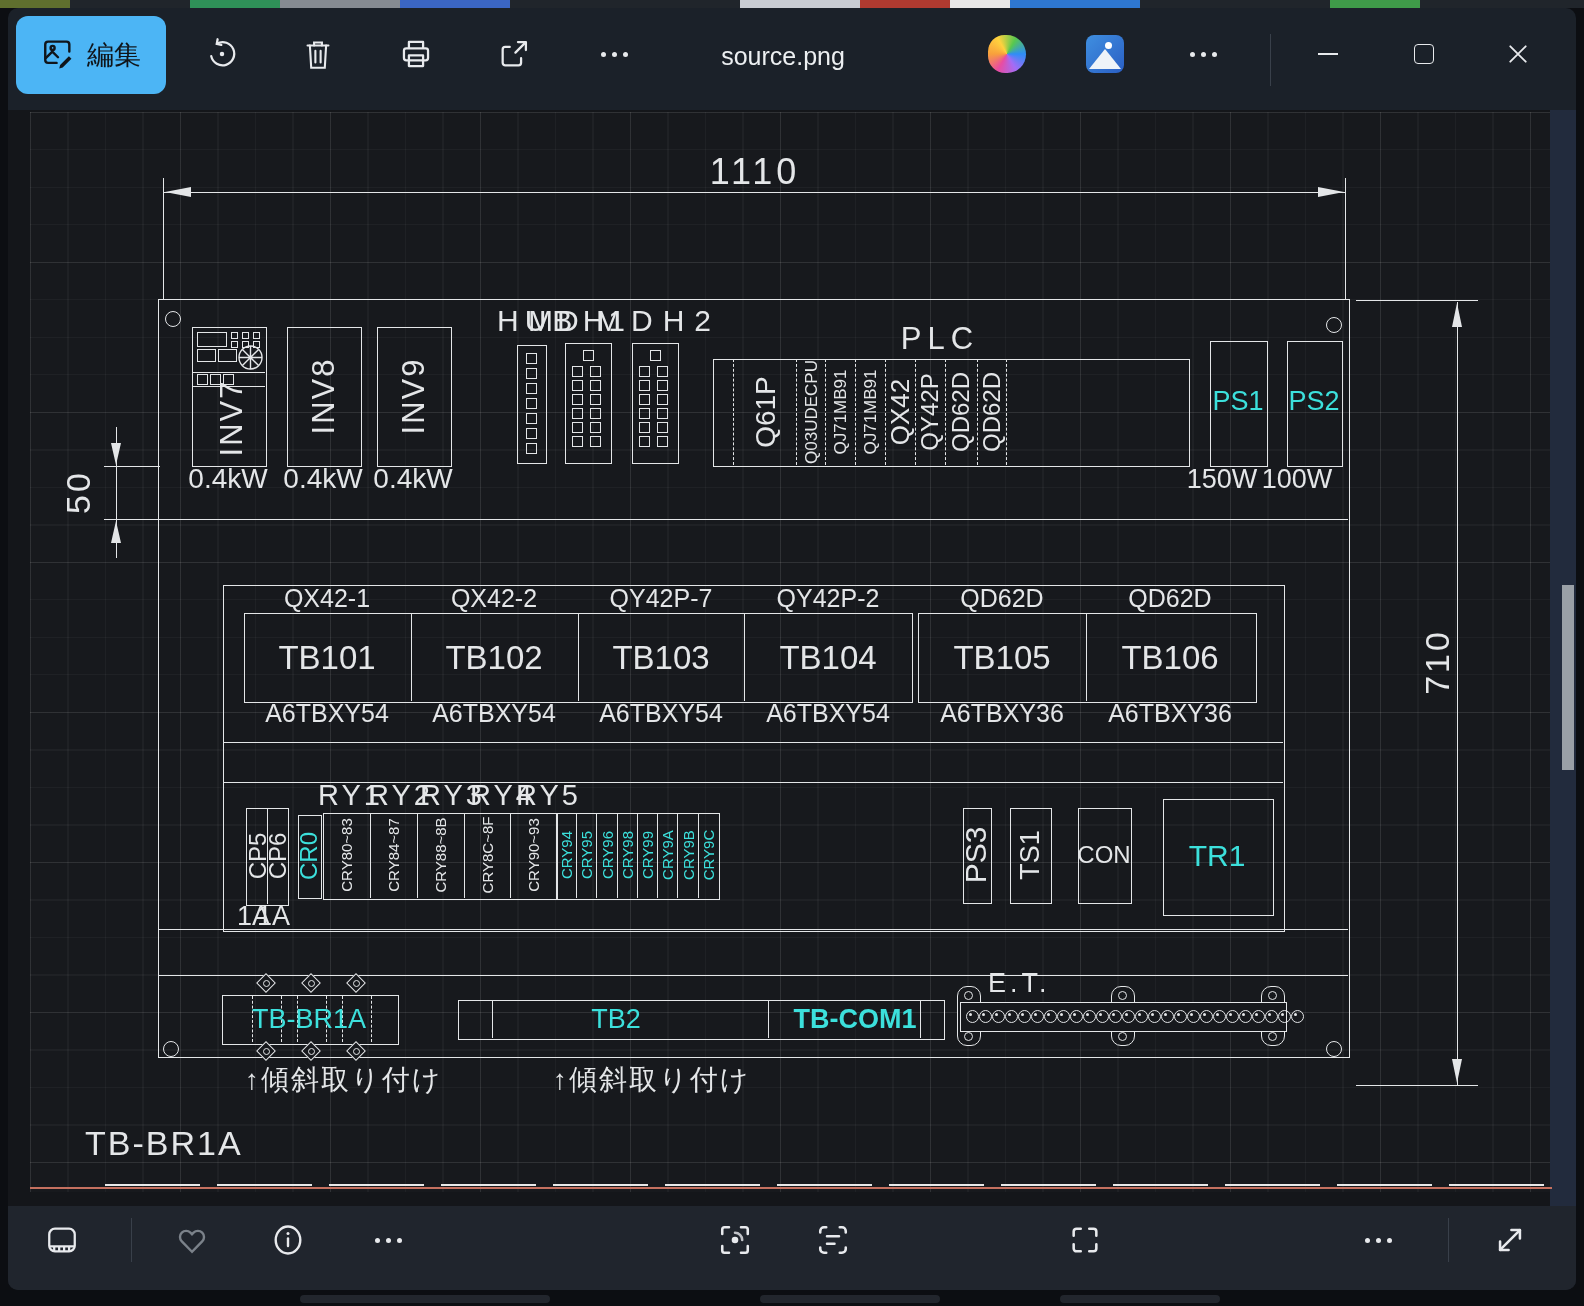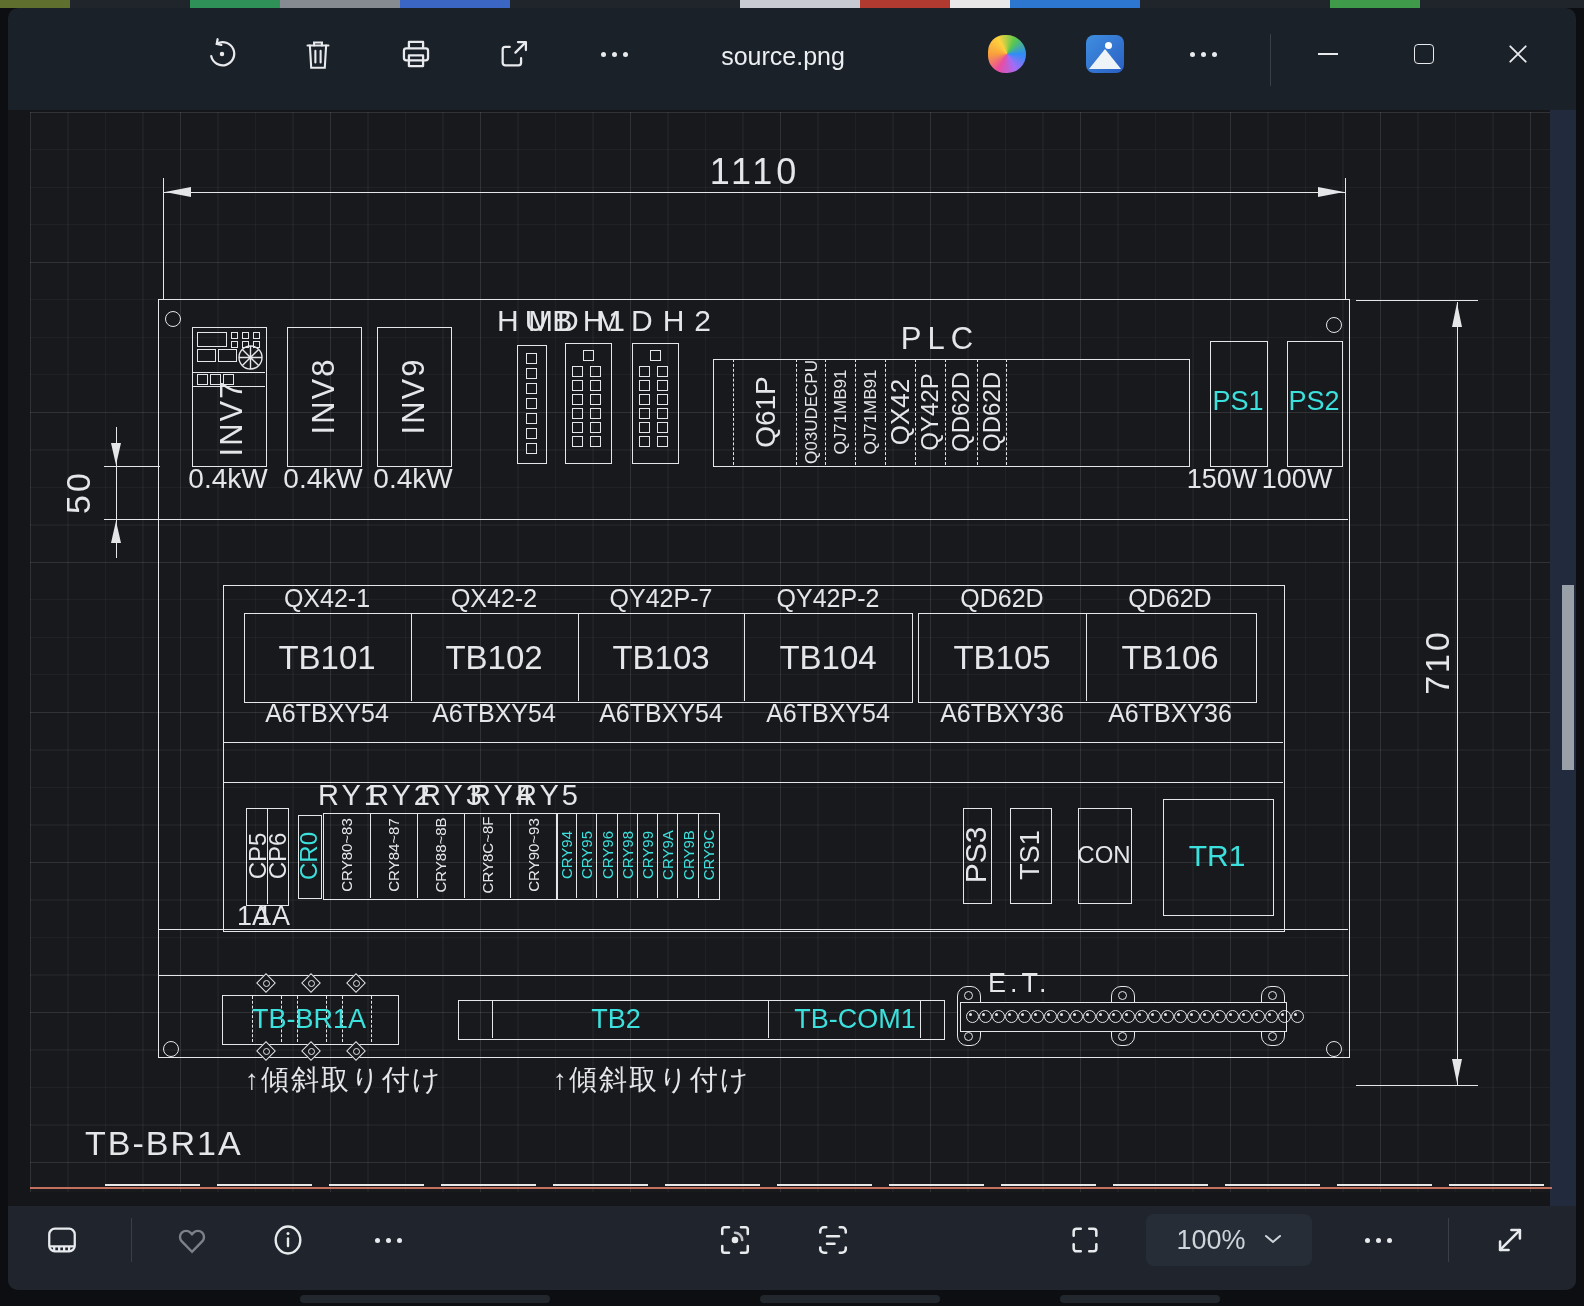--- a/index.html
+++ b/index.html
@@ -70,20 +70,31 @@
     <i style="width:164px;background:#20252b"></i>
   </div>
 
   <i class="ghost" style="left:300px;top:1295px;width:250px"></i>
   <i class="ghost" style="left:760px;top:1295px;width:180px"></i>
   <i class="ghost" style="left:1060px;top:1295px;width:160px"></i>
 
   <div class="win"></div>
 
   <div style="position:absolute;left:8px;top:8px;width:1568px;height:102px;">
+    <div style="position:absolute;left:8px;top:8px;width:150px;height:78px;background:#4cb5f5;border-radius:12px;display:flex;align-items:center;justify-content:center;gap:12px;color:#10151a;">
+      <span>
+        <svg width="34" height="34" viewBox="0 0 24 24" fill="none" stroke="#10151a" stroke-width="1.7" stroke-linecap="round" stroke-linejoin="round">
+          <path d="M20 11V6a2 2 0 0 0-2-2H5a2 2 0 0 0-2 2v11a2 2 0 0 0 2 2h6"></path>
+          <circle cx="8.2" cy="8.4" r="1.4"></circle>
+          <path d="M3.5 15.5 8 11l4 4"></path>
+          <path d="M13.5 20.5l6.2-6.2 1.8 1.8-6.2 6.2-2.4.6z" fill="#10151a" stroke="none"></path>
+        </svg>
+      </span>
+      <span style="font-size:27px;">編集</span>
+    </div>
 
     <div class="tbtn" style="left:190px;top:22px;">
       <svg width="34" height="34" viewBox="0 0 24 24" fill="none" stroke="#e8eaed" stroke-width="1.6" stroke-linecap="round">
         <path d="M8.5 4.6 A 8.2 8.2 0 1 1 4.4 13.5"></path>
         <path d="M8.9 1.6 L8.3 4.8 L11.5 5.6"></path>
         <circle cx="12" cy="12" r="1.6" fill="#e8eaed" stroke="none"></circle>
       </svg>
     </div>
     <div class="tbtn" style="left:286px;top:22px;">
       <svg width="32" height="34" viewBox="0 0 24 26" fill="none" stroke="#e8eaed" stroke-width="1.6" stroke-linecap="round">
@@ -381,21 +392,21 @@
     <span class="ddot" style="left:308px;top:1048px;"></span>
   <span class="dia" style="left:349px;top:1044px;"></span>
     <span class="ddot" style="left:353px;top:1048px;"></span>
   <span class="ct cc cyan" style="left:309px;top:1019px;font-size:27px;">TB-BR1A</span>
 
   <div class="r" style="left:458px;top:1000px;width:485px;height:38px;"></div>
   <div class="vl" style="left:492px;top:1000px;height:38px;"></div>
   <div class="vl" style="left:768px;top:1000px;height:38px;"></div>
   <div class="vl" style="left:920px;top:1000px;height:38px;"></div>
   <span class="ct cc cyan" style="left:616px;top:1019px;font-size:27px;">TB2</span>
-  <span class="ct cc cyan" style="left:855px;top:1019px;font-size:27px;">TB-COM1</span>
+  <span class="ct cc cyan" style="left:855px;top:1019px;font-size:27px;font-weight:bold;">TB-COM1</span>
 
   <span class="ct" style="left:988px;top:970px;font-size:27px;letter-spacing:4px;">E.T.</span>
   <span class="etbr" style="left:957px;top:986px;"></span>
   <span class="etbr" style="left:1111px;top:986px;"></span>
   <span class="etbr" style="left:1261px;top:986px;"></span>
   <div class="r" style="left:960px;top:1002px;width:325px;height:28px;background:var(--gridbg);"></div>
   <div class="scrrow" style="left:966px;top:1011px;width:314px;height:11px;">
     <i class="scr"></i>
       <i class="scr"></i>
       <i class="scr"></i>
@@ -469,28 +480,20 @@
     <svg width="36" height="36" viewBox="0 0 24 24" fill="none" stroke="#e8eaed" stroke-width="1.7" stroke-linecap="round">
       <path d="M7.5 3.5H6A2.5 2.5 0 0 0 3.5 6v1M7.5 20.5H6A2.5 2.5 0 0 1 3.5 18v-1M16.5 3.5H18A2.5 2.5 0 0 1 20.5 6v1M16.5 20.5H18a2.5 2.5 0 0 0 2.5-2.5v-1"></path>
       <path d="M8 9.5h8M8 14.5h5"></path>
     </svg>
   </div>
   <div class="tbtn" style="left:1061px;top:1216px;">
     <svg width="36" height="34" viewBox="0 0 24 24" fill="none" stroke="#e8eaed" stroke-width="1.8" stroke-linecap="round">
       <path d="M9 4H6a2 2 0 0 0-2 2v3M15 4h3a2 2 0 0 1 2 2v3M9 20H6a2 2 0 0 1-2-2v-3M15 20h3a2 2 0 0 0 2-2v-3"></path>
     </svg>
   </div>
-  <div style="position:absolute;left:1146px;top:1214px;width:166px;height:52px;background:#272d36;border-radius:8px;display:flex;align-items:center;justify-content:center;gap:18px;">
-    <span style="font-size:27px;color:#cfd4da;">100%</span>
-    <span>
-      <svg width="18" height="12" viewBox="0 0 18 12" fill="none" stroke="#cfd4da" stroke-width="2" stroke-linecap="round">
-          <path d="M2 3l7 6 7-6"></path>
-        </svg>
-    </span>
-  </div>
   <div class="tbtn" style="left:1354px;top:1216px;">
       <span class="dots">
         <i></i>
         <i></i>
         <i></i>
       </span>
     </div>
   <div class="vdiv" style="left:1448px;top:1218px;height:44px;"></div>
   <div class="tbtn" style="left:1486px;top:1216px;">
     <svg width="34" height="34" viewBox="0 0 24 24" fill="none" stroke="#e8eaed" stroke-width="1.8" stroke-linecap="round" stroke-linejoin="round">

